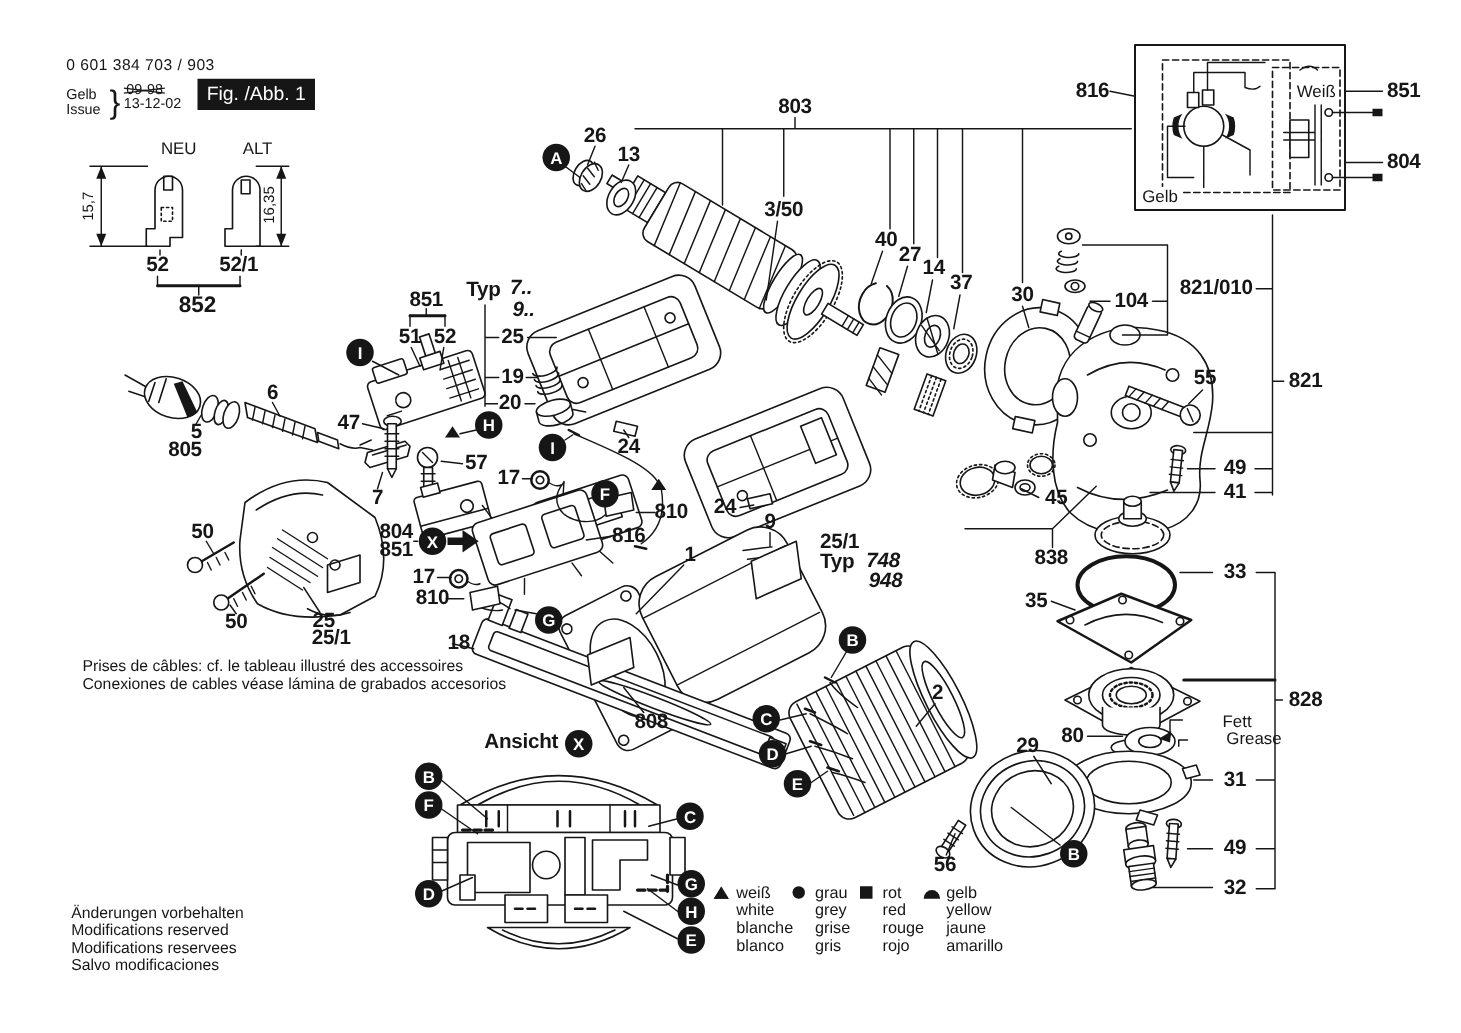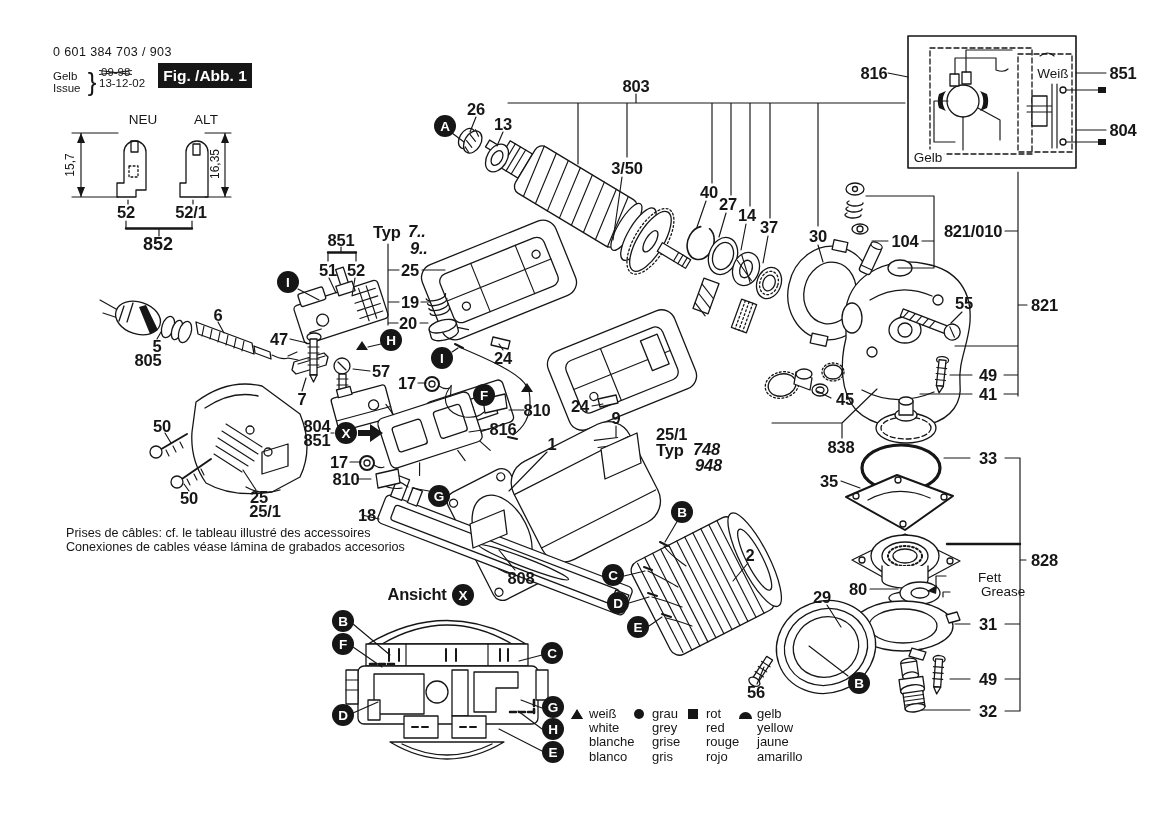--- a/index.html
+++ b/index.html
@@ -26,21 +26,21 @@
   .md13{font-size:13.5px;padding-left:28px;}
   .sm12{font-size:11.5px;}
   .sm13{font-size:12px;}
   .nt{font-size:12.6px;line-height:14px;}
   .it{font-style:italic;}
   .wbg{background:#fff;padding:0 2px;}
   .dim{font-size:12px;transform:translate(-50%,-50%) rotate(-90deg);}
   .clt{width:22px;height:22px;border-radius:50%;background:#161616;color:#fff;
        display:flex;align-items:center;justify-content:center;
        font-size:13.5px;font-weight:700;transform:translate(-50%,-50%);}
-  .figbox{background:#161616;color:#fff;font-size:15.5px;font-weight:700;
+  .figbox{background:#161616;color:#fff;font-size:15.5px;font-weight:400;
           width:94px;height:25px;display:flex;align-items:center;justify-content:center;}
   .brace{font-size:26px;font-weight:300;}
   .strike{position:relative;display:inline-block;}
   .strike::before,.strike::after{content:"";position:absolute;left:-2px;right:-2px;top:46%;
           border-top:1.8px solid #161616;}
   .strike::before{transform:rotate(-7deg);}
   .strike::after{transform:rotate(7deg);}
   .legend{position:absolute;z-index:3;font-size:13px;line-height:14.2px;}
   .lcol{position:absolute;display:grid;grid-template-columns:17px auto;column-gap:1px;}
   .lsym{display:flex;align-items:center;height:14.2px;}
@@ -639,14 +639,20 @@
         <span>jaune</span>
     <span></span>
         <span>amarillo</span>
   </div>
 </div>
 
 <div class="lbl nt" style="left:66px;top:526px">
   <div>Prises de câbles: cf. le tableau illustré des accessoires</div>
   <div>Conexiones de cables véase lámina de grabados accesorios</div>
 </div>
-
+<div class="lbl nt" style="left:57px;top:723px">
+  <div>Änderungen vorbehalten</div>
+  <div>Modifications reserved</div>
+  <div>Modifications reservees</div>
+  <div>Salvo modificaciones</div>
 </div>
 
+</div>
+
 </body></html>

